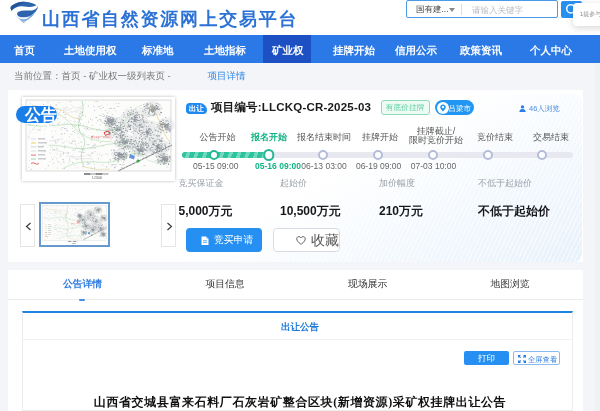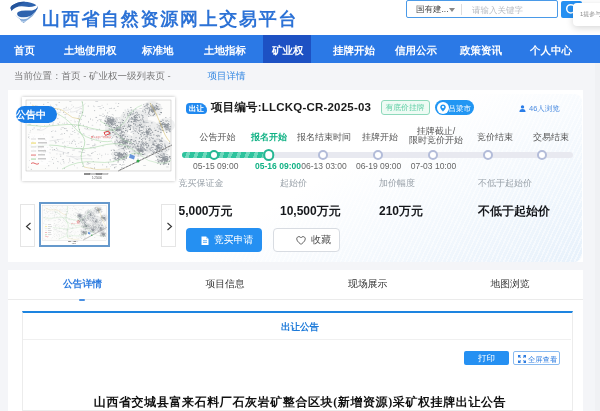--- a/index.html
+++ b/index.html
@@ -22,21 +22,21 @@
 #navactive { position:absolute; left:263px; top:0; width:48px; height:28px; background:#1d51c3; }
 
 #crumb { position:absolute; left:14px; top:70px; font-size:9.5px; color:#777; }
 #crumb b { color:#3287e2; font-weight:normal;margin-left:34px; }
 
 #card1 { position:absolute; left:8px; top:90px; width:575px; height:172px; background:#fff; }
 #card2 { position:absolute; left:8px; top:270px; width:575px; height:141px; background:#fff; }
 #scroll { position:absolute; left:595px; top:63px; width:5px; height:348px; background:#f0f1f4; }
 
 #photo { position:absolute; left:22px; top:97px; width:153px; height:84px; background:#fff; box-shadow:0 0 3px rgba(0,0,0,0.28); }
-#badge { position:absolute; left:16px; top:106px; width:41px; height:17px; background:#1a7ee8; border-radius:9px; color:#fff; font-size:10px; font-weight:bold; text-align:left; line-height:17px; z-index:5; }
+#badge { position:absolute; left:16px; top:106px; width:41px; height:17px; background:#1a7ee8; border-radius:9px; color:#fff; font-size:16px; font-weight:bold; text-align:right; line-height:17px; z-index:5; }
 #thumbwrap { position:absolute; left:39px; top:202px; width:71px; height:45px; border:2px solid #6699cc; background:#fff; }
 .arrowbox { position:absolute; top:204px; width:15px; height:43px; background:#fff; border:1px solid #e5e5e5; }
 #arrowL { left:20px; }
 #arrowR { left:161px; }
 .arrowbox svg { position:absolute; left:4px; top:17px; }
 
 #panel { position:absolute; left:175px; top:94px; width:407px; height:168px; border-radius:8px;
   background:
     repeating-linear-gradient(115deg, rgba(255,255,255,0.5) 0 1.5px, rgba(255,255,255,0) 1.5px 4px),
     linear-gradient(150deg, #ffffff 42%, #e7f1fb 100%); }
@@ -61,21 +61,21 @@
 .dot.big { width:11.5px; height:11.5px; top:149.3px; border-width:2.7px; }
 .stdate { position:absolute; top:161px; font-size:8.5px; color:#666; white-space:nowrap; transform:translateX(-50%); }
 .stdate.on { color:#11b285; font-weight:bold;padding-left:18px; }
 
 .plabel { position:absolute; top:176.5px; font-size:9px; color:#99a1a9; }
 .pval { position:absolute; top:194px; font-size:12px; font-weight:bold; color:#16181c;margin-top:9px; }
 
 #btn-apply { position:absolute; left:186px; top:228px; width:76px; height:24px; background:#2590f2; border-radius:4px;
   color:#fff; font-size:9.8px; text-align:center; line-height:24px; }
 #btn-fav { position:absolute; left:273px; top:228px; width:67px; height:24px; background:#fff; border:1px solid #d8dce2; border-radius:4px;
-  color:#555; font-size:10px; text-align:center; line-height:22px; }
+  color:#555; font-size:14px; text-align:center; line-height:22px; }
 
 #tabline { position:absolute; left:8px; top:299px; width:575px; height:1px; background:#ebebeb; }
 .tab { position:absolute; top:278px; font-size:9.8px; color:#333; transform:translateX(-50%); white-space:nowrap; }
 .tab.on { color:#2f7de0; font-weight:bold; }
 #tabind { position:absolute; left:79px; top:298.5px; width:6px; height:2.5px; background:#4a90e2; border-radius:1.5px; }
 
 #nbox { position:absolute; left:22px; top:311px; width:550.5px; height:100px; background:#fff; border:1px solid #ececec; border-top:2px solid #1d84e0; }
 #nhead { position:absolute; left:25px; top:313px; width:550px; height:26px; text-align:center; }
 #nheadline { position:absolute; left:23px; top:339px; width:548px; height:1px; background:#f0f0f0; }
 #nhead span { font-size:9.5px; font-weight:bold; color:#1d7ad9; line-height:27px; }

